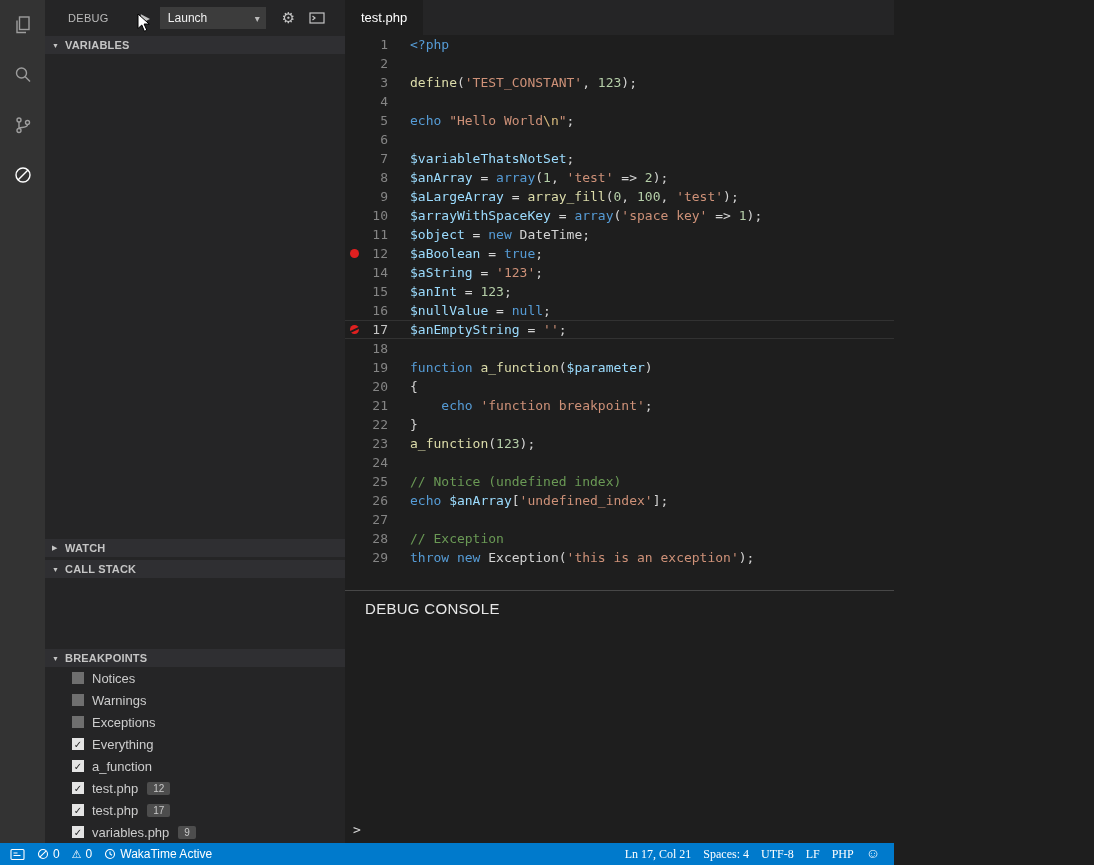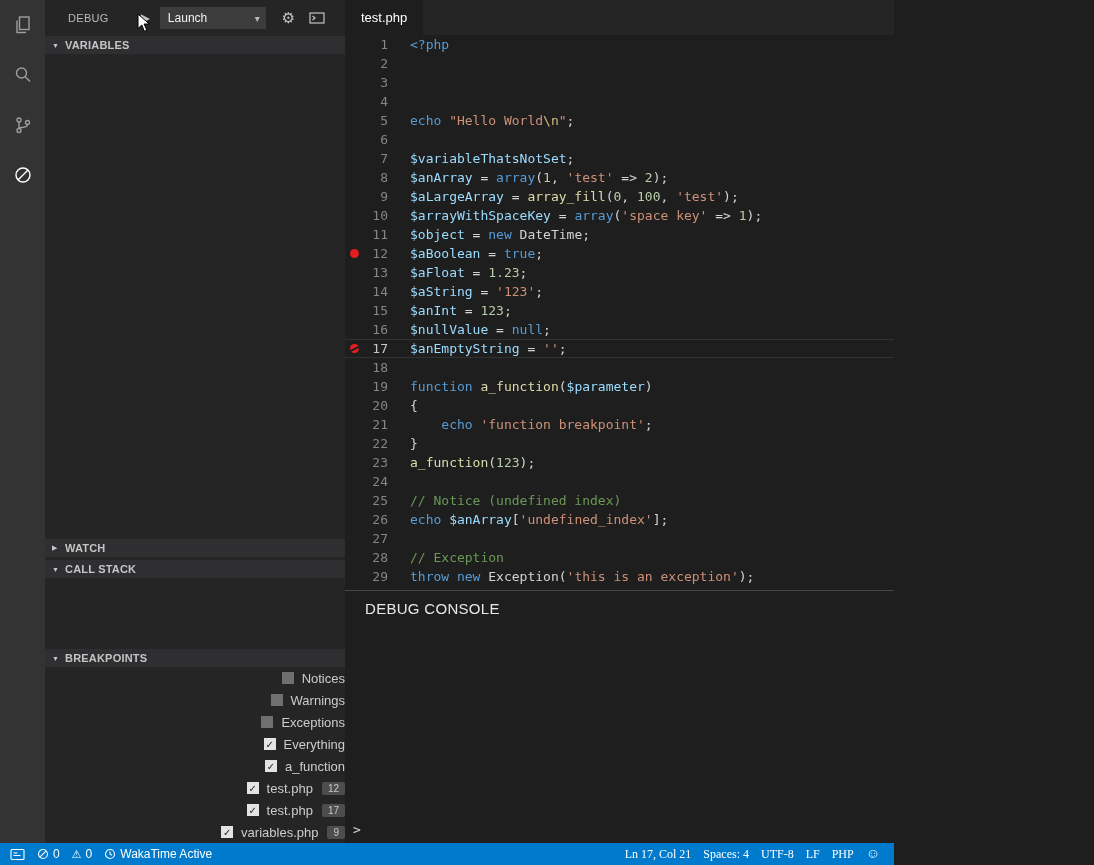--- a/index.html
+++ b/index.html
@@ -24,21 +24,21 @@
   .gear { font-size:15px; color:#c5c5c5; margin-left:16px; cursor:pointer; }
   .console-toggle { margin-left:14px; color:#c5c5c5; cursor:pointer; display:flex; }
   .console-toggle svg { stroke:currentColor; fill:none; stroke-width:1.2; }
 
   .sec-head { position:absolute; left:0; right:0; height:18px; background:#2f2f32; display:flex;
               align-items:center; padding-left:20px; cursor:pointer; }
   .sec-head .twisty { position:absolute; left:7px; font-size:7px; color:#c5c5c5; }
   .sec-label { font-size:11px; font-weight:bold; color:#c5c5c5; letter-spacing:0.2px; }
 
   .bp-list { position:absolute; left:0; right:0; top:667px; bottom:0; overflow:hidden; }
-  .bp-row { height:22px; display:flex; align-items:center; padding-left:27px; font-size:13px; color:#cccccc; cursor:pointer;justify-content:flex-end; }
+  .bp-row { height:22px; display:flex; align-items:center; padding-left:27px; font-size:13px; color:#cccccc; cursor:pointer; }
   .cb { width:12px; height:12px; background:#6f6f6f; margin-right:8px; display:inline-flex;
         align-items:center; justify-content:center; font-size:10px; color:#1e1e1e; flex:0 0 12px; }
   .cb.checked { background:#e4e4e4; }
   .bp-badge { margin-left:9px; background:#4d4d4d; color:#c8c8c8; font-size:10px; line-height:13px;
               padding:0 6px; border-radius:2px; }
 
   
   .main { position:absolute; left:345px; top:0; width:749px; height:843px; background:#1e1e1e; }
   .tab-bar { position:absolute; top:0; left:0; right:0; height:35px; background:#252526; display:flex; }
   .tab { height:35px; background:#1e1e1e; padding:0 16px; display:flex; align-items:center;
@@ -214,31 +214,30 @@
               <rect x="5" y="1" width="9" height="9"></rect>
             </svg>
         </span>
         <span class="x-icon">✕</span>
       </div>
     </div>
 
     <div class="code-viewport">
         <div class="code-row"><span class="bp-col"></span><span class="ln">1</span><span class="code-text"><span class="tk-k">&lt;?php</span></span></div>
         <div class="code-row"><span class="bp-col"></span><span class="ln">2</span><span class="code-text"></span></div>
-        <div class="code-row"><span class="bp-col"></span><span class="ln">3</span></div>
+        <div class="code-row"><span class="bp-col"></span><span class="ln">3</span><span class="code-text"><span class="tk-f">define</span><span class="tk-p">(</span><span class="tk-s">'TEST_CONSTANT'</span><span class="tk-p">, </span><span class="tk-n">123</span><span class="tk-p">);</span></span></div>
         <div class="code-row"><span class="bp-col"></span><span class="ln">4</span><span class="code-text"></span></div>
         <div class="code-row"><span class="bp-col"></span><span class="ln">5</span><span class="code-text"><span class="tk-k">echo</span><span class="tk-p"> </span><span class="tk-s">"Hello World</span><span class="tk-e">\n</span><span class="tk-s">"</span><span class="tk-p">;</span></span></div>
         <div class="code-row"><span class="bp-col"></span><span class="ln">6</span><span class="code-text"></span></div>
         <div class="code-row"><span class="bp-col"></span><span class="ln">7</span><span class="code-text"><span class="tk-v">$variableThatsNotSet</span><span class="tk-p">;</span></span></div>
         <div class="code-row"><span class="bp-col"></span><span class="ln">8</span><span class="code-text"><span class="tk-v">$anArray</span><span class="tk-p"> = </span><span class="tk-k">array</span><span class="tk-p">(</span><span class="tk-n">1</span><span class="tk-p">, </span><span class="tk-s">'test'</span><span class="tk-p"> =&gt; </span><span class="tk-n">2</span><span class="tk-p">);</span></span></div>
         <div class="code-row"><span class="bp-col"></span><span class="ln">9</span><span class="code-text"><span class="tk-v">$aLargeArray</span><span class="tk-p"> = </span><span class="tk-f">array_fill</span><span class="tk-p">(</span><span class="tk-n">0</span><span class="tk-p">, </span><span class="tk-n">100</span><span class="tk-p">, </span><span class="tk-s">'test'</span><span class="tk-p">);</span></span></div>
         <div class="code-row"><span class="bp-col"></span><span class="ln">10</span><span class="code-text"><span class="tk-v">$arrayWithSpaceKey</span><span class="tk-p"> = </span><span class="tk-k">array</span><span class="tk-p">(</span><span class="tk-s">'space key'</span><span class="tk-p"> =&gt; </span><span class="tk-n">1</span><span class="tk-p">);</span></span></div>
         <div class="code-row"><span class="bp-col"></span><span class="ln">11</span><span class="code-text"><span class="tk-v">$object</span><span class="tk-p"> = </span><span class="tk-k">new</span><span class="tk-p"> </span><span class="tk-p">DateTime</span><span class="tk-p">;</span></span></div>
         <div class="code-row"><span class="bp-col"><span class="bp-dot"></span></span><span class="ln">12</span><span class="code-text"><span class="tk-v">$aBoolean</span><span class="tk-p"> = </span><span class="tk-k">true</span><span class="tk-p">;</span></span></div>
-        <div class="code-row"><span class="bp-col"></span><span class="ln">13</span><span class="code-text"><span class="tk-v">$aFloat</span><span class="tk-p"> = </span><span class="tk-n">1.23</span><span class="tk-p">;</span></span></div>
         <div class="code-row"><span class="bp-col"></span><span class="ln">14</span><span class="code-text"><span class="tk-v">$aString</span><span class="tk-p"> = </span><span class="tk-s">'123'</span><span class="tk-p">;</span></span></div>
         <div class="code-row"><span class="bp-col"></span><span class="ln">15</span><span class="code-text"><span class="tk-v">$anInt</span><span class="tk-p"> = </span><span class="tk-n">123</span><span class="tk-p">;</span></span></div>
         <div class="code-row"><span class="bp-col"></span><span class="ln">16</span><span class="code-text"><span class="tk-v">$nullValue</span><span class="tk-p"> = </span><span class="tk-k">null</span><span class="tk-p">;</span></span></div>
         <div class="code-row current"><span class="bp-col"><span class="bp-dot slash"></span></span><span class="ln">17</span><span class="code-text"><span class="tk-v">$anEmptyString</span><span class="tk-p"> = </span><span class="tk-s">''</span><span class="tk-p">;</span></span></div>
         <div class="code-row"><span class="bp-col"></span><span class="ln">18</span><span class="code-text"></span></div>
         <div class="code-row"><span class="bp-col"></span><span class="ln">19</span><span class="code-text"><span class="tk-k">function</span><span class="tk-p"> </span><span class="tk-f">a_function</span><span class="tk-p">(</span><span class="tk-v">$parameter</span><span class="tk-p">)</span></span></div>
         <div class="code-row"><span class="bp-col"></span><span class="ln">20</span><span class="code-text"><span class="tk-p">{</span></span></div>
         <div class="code-row"><span class="bp-col"></span><span class="ln">21</span><span class="code-text"><span class="tk-p">    </span><span class="tk-k">echo</span><span class="tk-p"> </span><span class="tk-s">'function breakpoint'</span><span class="tk-p">;</span></span></div>
         <div class="code-row"><span class="bp-col"></span><span class="ln">22</span><span class="code-text"><span class="tk-p">}</span></span></div>
         <div class="code-row"><span class="bp-col"></span><span class="ln">23</span><span class="code-text"><span class="tk-f">a_function</span><span class="tk-p">(</span><span class="tk-n">123</span><span class="tk-p">);</span></span></div>

